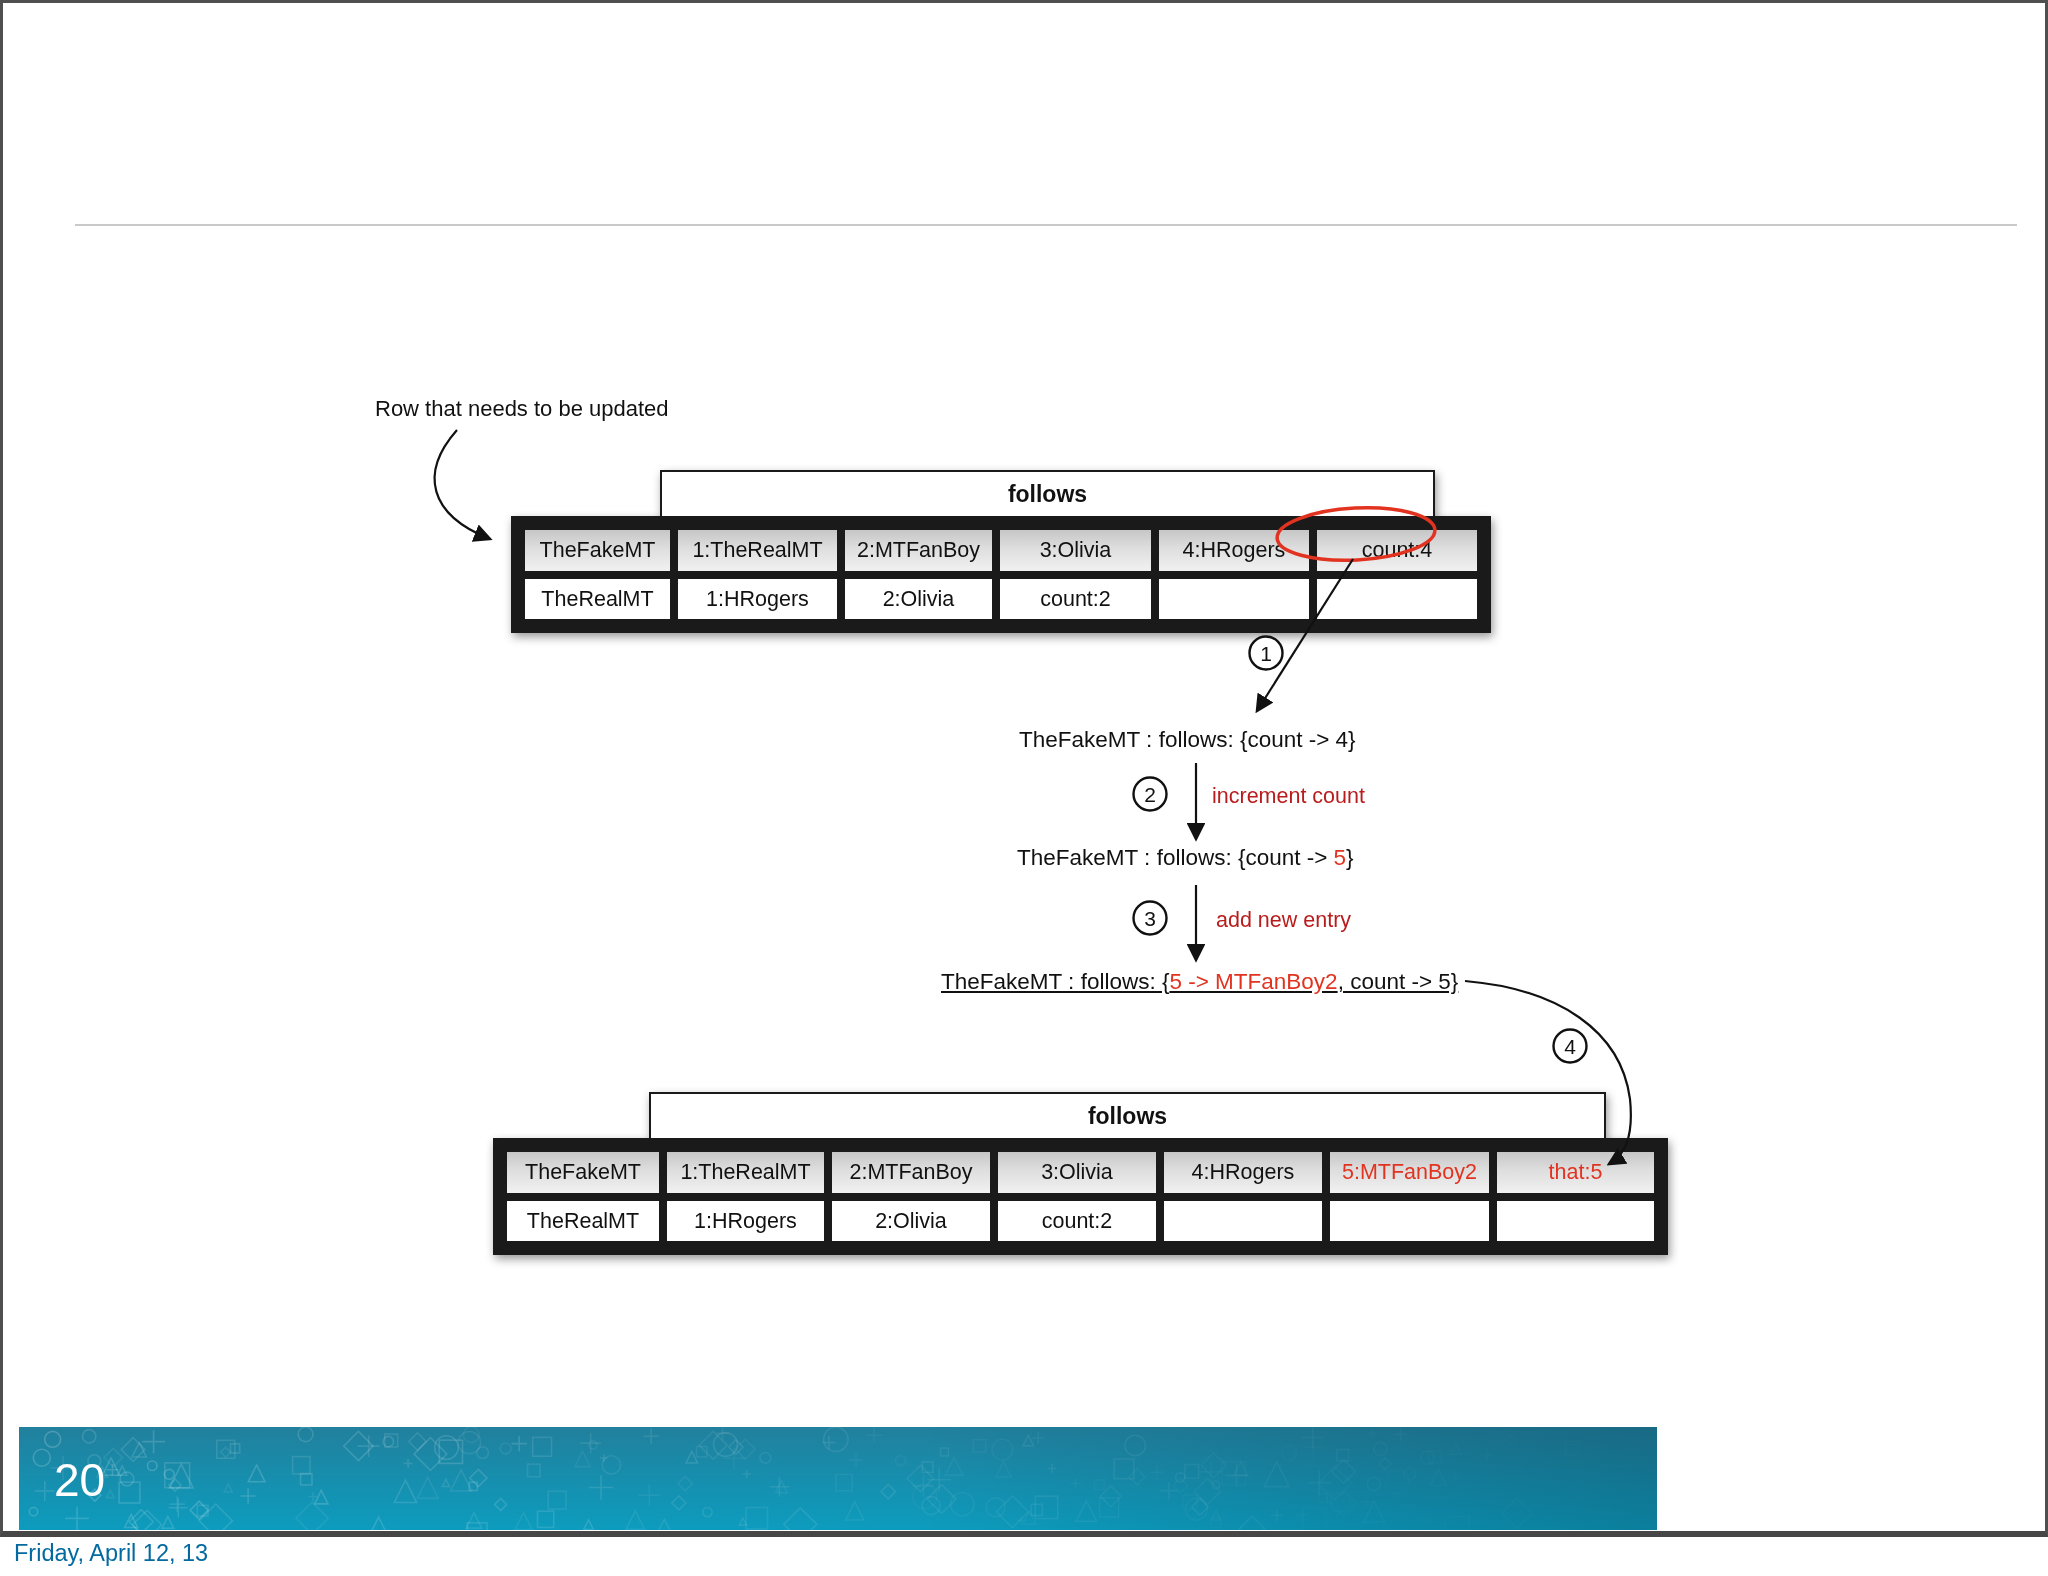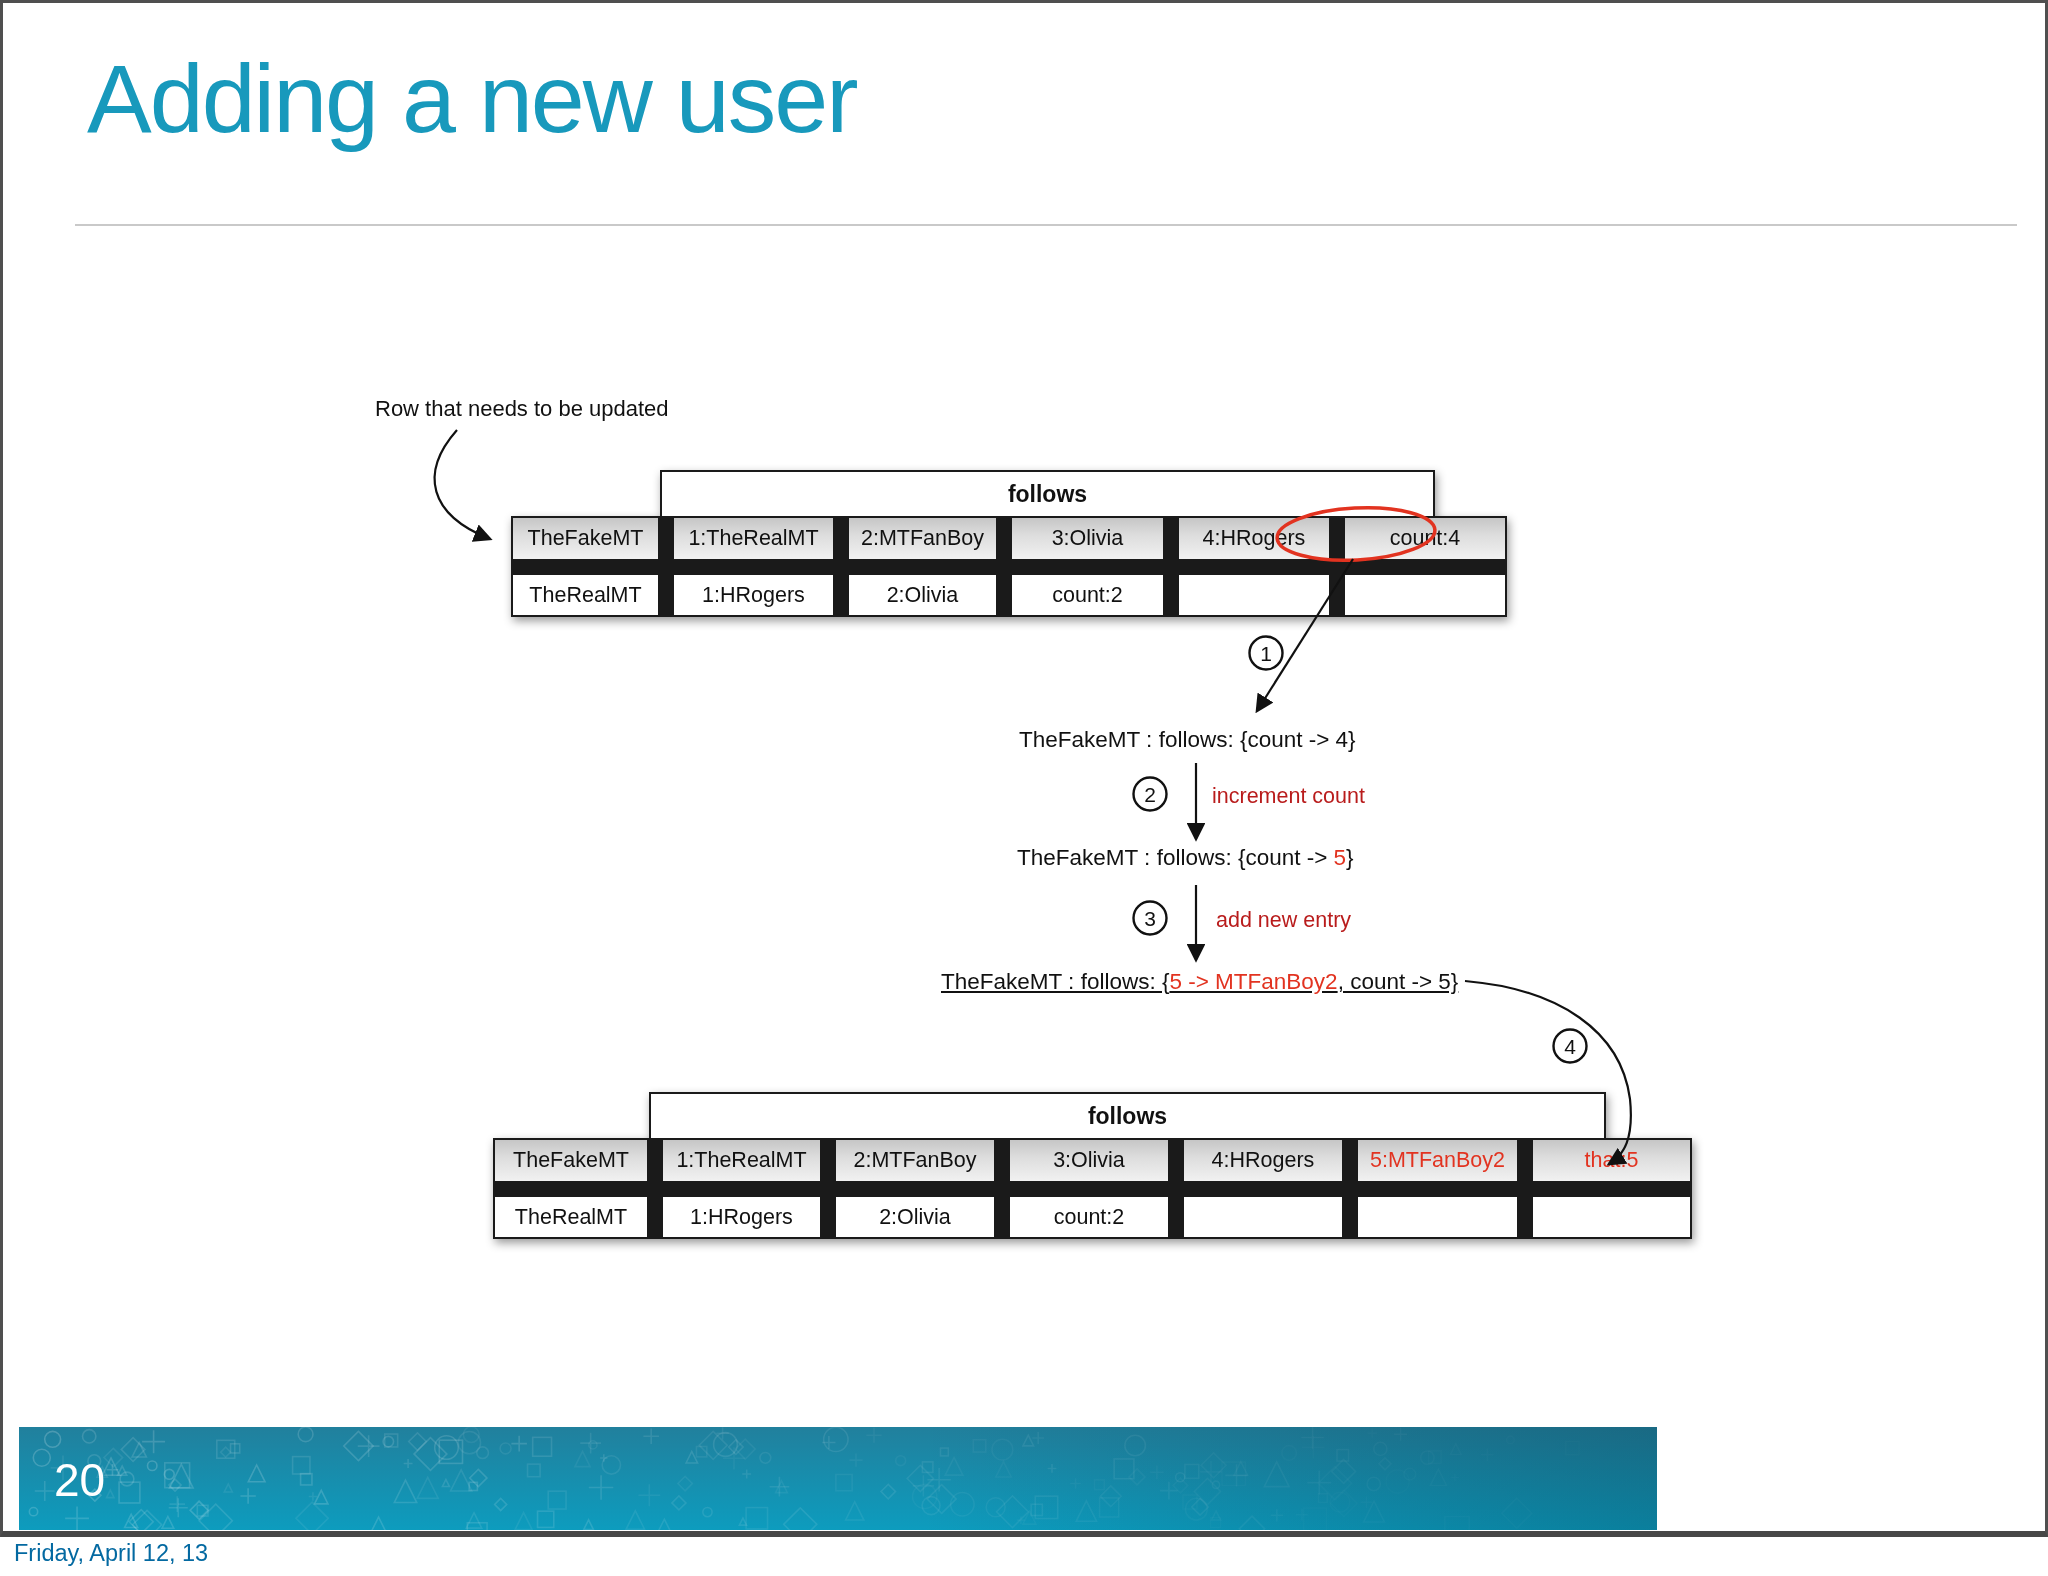--- a/index.html
+++ b/index.html
@@ -12,21 +12,21 @@
   .title{position:absolute; left:84px; top:40px; font-size:97px; font-weight:500;
          color:#1899BC; letter-spacing:-2px; white-space:nowrap;}
   .divider{position:absolute; left:72px; top:221px; width:1942px; height:2px; background:#c9c9c9;}
 
   .note{position:absolute; left:372px; top:393px; font-size:22px; color:#111; white-space:nowrap;}
 
   .hbase-table{position:absolute; filter:drop-shadow(2px 4px 5px rgba(0,0,0,0.40));}
   .fam-header{position:absolute; background:#fff; border:2px solid #1a1a1a; border-bottom:none;
               box-sizing:border-box; display:flex; align-items:center; justify-content:center;
               font-weight:bold; font-size:23px; color:#111;}
-  .tbl-body{position:absolute; display:grid; gap:16px; padding:2px; background:#1a1a1a;}
+  .tbl-body{position:absolute; display:grid; gap:8px; padding:14px; background:#1a1a1a;}
   .cell{background:#fff; display:flex; align-items:center; justify-content:center;
         font-size:21.5px; color:#111; white-space:nowrap;}
   .cell.shaded{background:linear-gradient(180deg,#c6c6c6 0%,#dddddd 42%,#f1f1f1 100%);}
   .cell.red{color:#E23320;}
 
   .flow-line{position:absolute; font-size:22.5px; color:#111; white-space:nowrap;}
   .flow-line .red{color:#E23320;}
   .arrow-label{position:absolute; font-size:21.5px; color:#b91c1c; white-space:nowrap;}
 
   .client-code{position:absolute; left:491px; top:833px; font-size:21.5px; color:#111; line-height:26.5px;}
@@ -41,21 +41,20 @@
   .page-num{position:absolute; left:35px; top:26px; color:#fff; font-size:46px;}
 
   .footer-date{position:absolute; left:14px; top:1540px; font-size:23.5px; color:#0369a1; white-space:nowrap;}
 </style>
 </head>
 <body>
 
 <div class="stage">
   <div class="slide">
 
-    <div class="title">Adding a new user</div>
     <div class="divider"></div>
 
     <div class="note">Row that needs to be updated</div>
 
     <div id="table-before" class="hbase-table" style="left:508px; top:467px;">
         <div class="fam-header" style="left: 149px; top: 0px; width: 775px; height: 46px;">follows</div>
         <div class="tbl-body" style="left: 0px; top: 46px; grid-template-columns: 145px 159px 147px 151px 150px 160px; grid-template-rows: 41px 40px;">
           <div class="cell shaded">TheFakeMT</div>
           <div class="cell shaded">1:TheRealMT</div>
           <div class="cell shaded">2:MTFanBoy</div>

